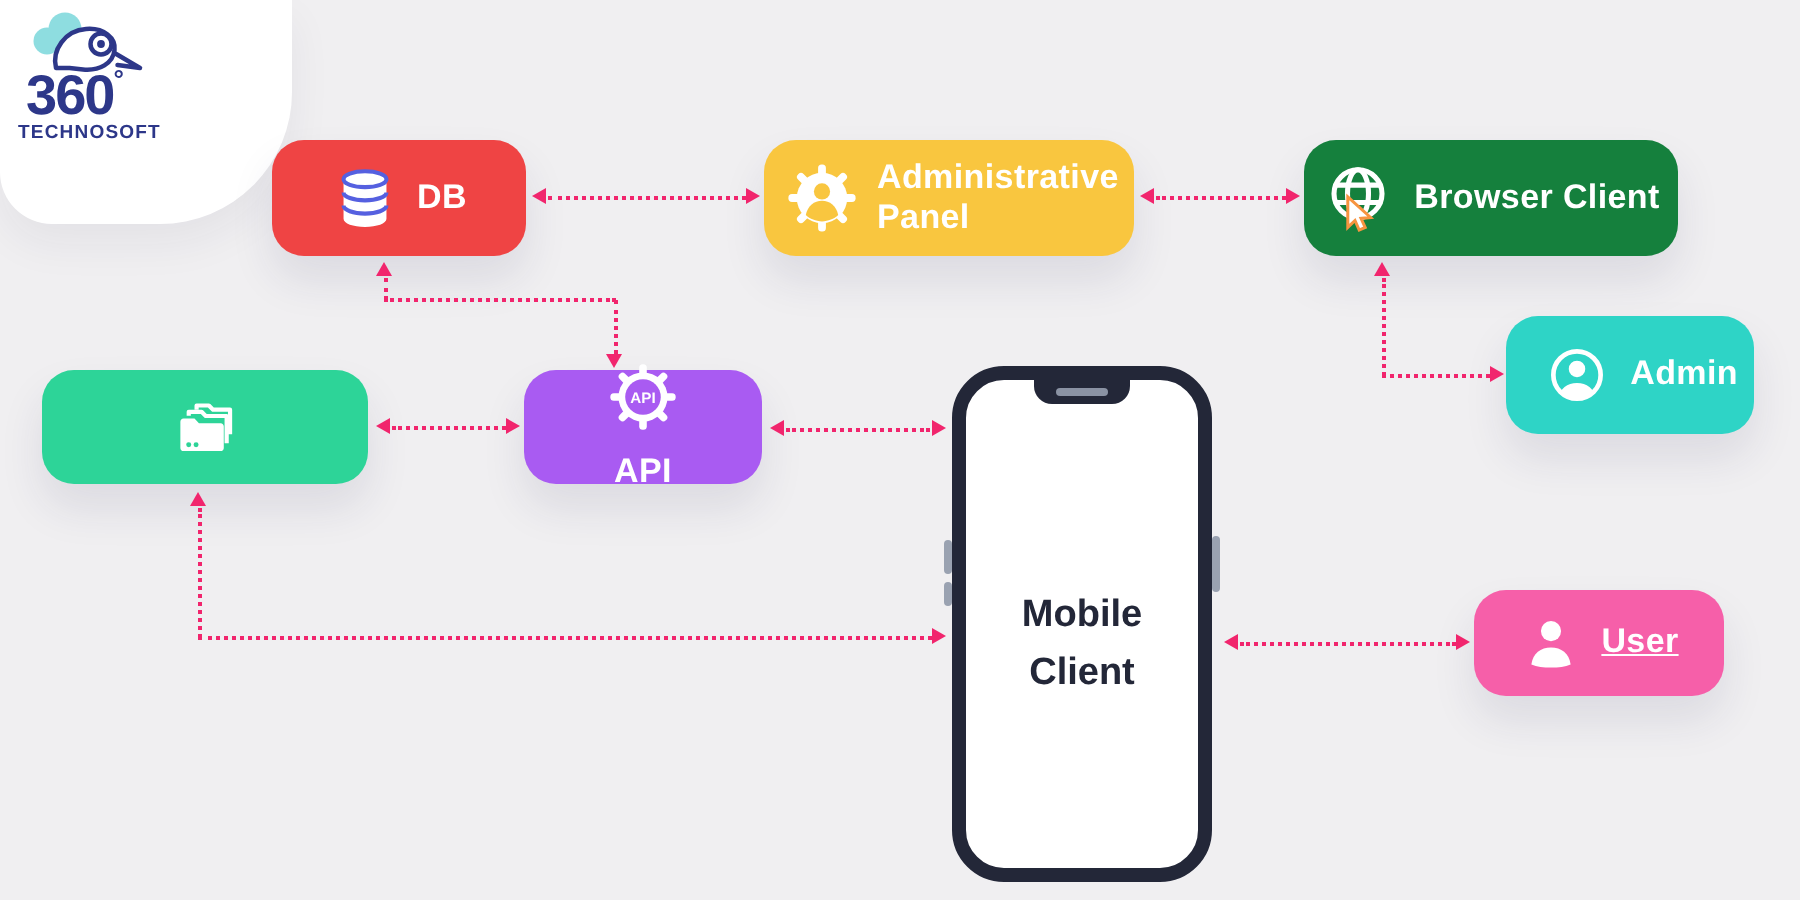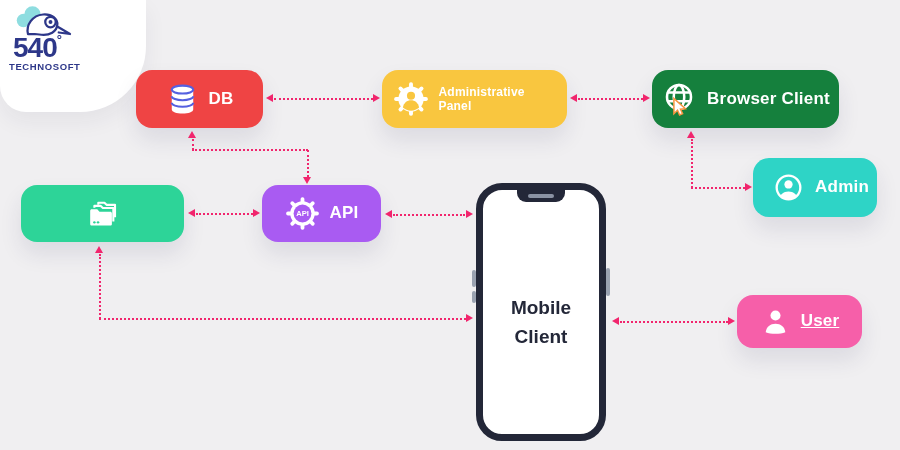--- a/index.html
+++ b/index.html
@@ -27,25 +27,25 @@
   
   .node{
     position:absolute;display:flex;align-items:center;justify-content:center;
     gap:10px;padding:0 8px;border-radius:16px;box-sizing:border-box;
     color:#fff;font-weight:700;
     box-shadow:0 12px 22px rgba(40,40,90,.10);
   }
   .nlabel{font-size:17px;line-height:1.2;letter-spacing:.2px;}
   #node-db{left:136px;top:70px;width:127px;height:58px;}
   #node-admin-panel{left:382px;top:70px;width:185px;height:58px;}
-  #node-admin-panel .nlabel{font-size:12px;}
+  #node-admin-panel .nlabel{font-size:17px;}
   #node-browser{left:652px;top:70px;width:187px;height:58px;}
   #node-admin{left:753px;top:158px;width:124px;height:59px;justify-content:flex-end;}
   #node-file{left:21px;top:185px;width:163px;height:57px;}
-  #node-api{left:262px;top:185px;width:119px;height:57px;}
+  #node-api{left:262px;top:185px;width:119px;height:57px;flex-direction:column;}
   #node-user{left:737px;top:295px;width:125px;height:53px;}
   .nicon{display:flex;align-items:center;}
   
   #phone{
     position:absolute;left:476px;top:183px;width:130px;height:258px;
     background:#fff;border:7px solid #232738;border-radius:26px;box-sizing:border-box;
   }
   .notch{
     position:absolute;top:-1px;left:50%;transform:translateX(-50%);
     width:48px;height:13px;background:#232738;border-radius:0 0 9px 9px;
@@ -82,21 +82,21 @@
         <circle cx="28" cy="14" r="11"></circle>
         <circle cx="39" cy="22" r="8"></circle>
     </g>
     <g stroke="#2d3789" stroke-width="3" fill="#ffffff" stroke-linecap="round" stroke-linejoin="round">
       <path d="M22 40c-3-12 6-25 20-26 12-1 20 6 19 14-1 9-10 14-21 13l-9-1z"></path>
       <circle cx="52" cy="24" r="7"></circle>
     </g>
     <circle cx="52" cy="24" r="2.6" fill="#2d3789"></circle>
     <path d="M61 30l17 10-15-2" fill="none" stroke="#2d3789" stroke-width="3" stroke-linecap="round" stroke-linejoin="round"></path>
   </svg>
-  <div class="logo-360"><span>540</span><span class="deg">°</span></div>
+  <div class="logo-360"><span>360</span><span class="deg">°</span></div>
   <div class="logo-company">TECHNOSOFT</div>
 </div>
 
 <div class="node" id="node-db" style="background: #ef4444;">
   <span class="nicon">
     <svg width="33" height="33" viewBox="0 0 24 24">
       <path fill="#fff" d="M12 1.8c-4.3 0-7.8 1.3-7.8 3v14.4c0 1.7 3.5 3 7.8 3s7.8-1.3 7.8-3V4.8c0-1.7-3.5-3-7.8-3z"></path>
       <g fill="none" stroke="#5560e0" stroke-width="1.5">
         <ellipse cx="12" cy="4.8" rx="7.8" ry="2.9"></ellipse>
         <path d="M4.2 9.6c0 1.6 3.5 2.9 7.8 2.9s7.8-1.3 7.8-2.9"></path>

